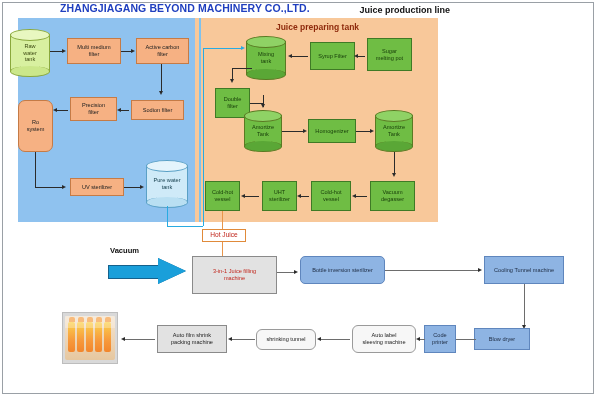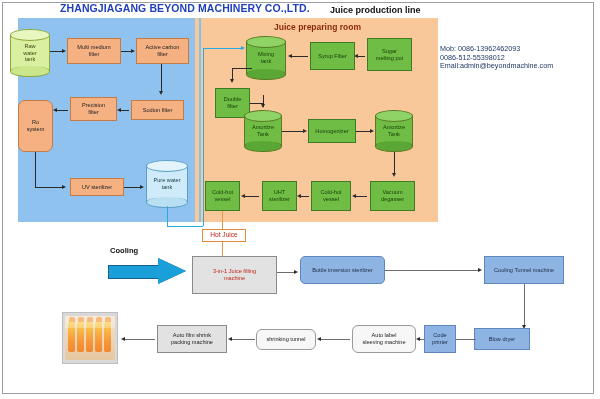--- a/index.html
+++ b/index.html
@@ -4,21 +4,21 @@
 <style>
   html,body{margin:0;padding:0;background:#ffffff;}
   body{font-family:"Liberation Sans","DejaVu Sans",sans-serif;}
   #stage{position:relative;width:600px;height:399px;background:#fff;overflow:hidden;}
   #frame{position:absolute;left:2px;top:2px;width:592px;height:392px;border:1px solid #9aa0a6;box-sizing:border-box;}
 
   .abs{position:absolute;box-sizing:border-box;}
 
   
   .hdr-company{left:60px;top:1px;width:400px;height:14px;color:#1f3fbf;font-weight:bold;font-size:10.5px;letter-spacing:.1px;text-align:left;line-height:14px;white-space:nowrap;}
-  .hdr-line{left:330px;top:4px;width:120px;height:12px;color:#111;font-weight:bold;font-size:9px;text-align:left;line-height:12px;white-space:nowrap;}
+  .hdr-line{left:330px;top:4px;width:120px;height:12px;color:#111;font-weight:bold;font-size:9px;text-align:right;line-height:12px;white-space:nowrap;}
 
   
   .panel-water{left:18px;top:18px;width:177px;height:204px;background:#8fc2ef;}
   .panel-juice{left:195px;top:18px;width:243px;height:204px;background:#f8c89a;}
   .panel-sep{left:199px;top:18px;width:2px;height:204px;background:#7ec2ee;}
   .room-title{height:13px;font-weight:bold;font-size:8.5px;color:#8e2a0c;text-align:center;line-height:13px;white-space:nowrap;}
   .room-title.w{left:28px;top:21px;width:160px;}
   .room-title.j{left:225px;top:21px;width:185px;}
 
   
@@ -86,25 +86,22 @@
 
 <div id="stage">
   <div id="frame" class="abs"></div>
 
   <div class="abs hdr-company">ZHANGJIAGANG BEYOND MACHINERY CO.,LTD.</div>
   <div class="abs hdr-line">Juice production line</div>
 
   <div class="abs panel-water"></div>
   <div class="abs panel-juice"></div>
   <div class="abs panel-sep"></div>
-  <div class="abs room-title j">Juice preparing room</div>
-
-  <div class="abs contact">Mob: 0086-13962462093
-      0086-512-55398012
-Email:admin@beyondmachine.com</div>
+  <div class="abs room-title j">Juice preparing tank</div>
+
 
   <div class="cyl lime" style="left:10px;top:29px;width:40px;height:48px;">
     <div class="body"></div>
     <div class="bot"></div>
     <div class="top"></div>
     <div class="lbl" style="white-space:pre-line">Raw
 water
 tank</div>
   </div>
 
@@ -238,21 +235,21 @@
   <div class="ar l abs" style="left:297px;top:193.5px;"></div>
 
   <div class="ln h abs" style="left:244px;top:196px;width:15px;"></div>
   <div class="ar l abs" style="left:241px;top:193.5px;"></div>
 
   <div class="ln v orange abs" style="left:222px;top:211px;height:18px;"></div>
   <div class="abs node hotjuice" style="left:202px;top:229px;width:44px;height:13px;">Hot Juice</div>
   <div class="ln v orange abs" style="left:222px;top:242px;height:14px;"></div>
 
 
-  <div class="abs bottles-lbl">Cooling</div>
+  <div class="abs bottles-lbl">Vacuum</div>
   <div class="abs bigarrow">
     <div class="shaft"></div>
     <div class="head"></div>
   </div>
 
   <div class="abs node grayb redtxt" style="left:192px;top:256px;width:85px;height:38px;white-space:pre-line">3-in-1 Juice filling
 machine</div>
 
   <div class="abs node steel" style="left:300px;top:256px;width:85px;height:28px;">Bottle inversion sterilizer</div>
 

